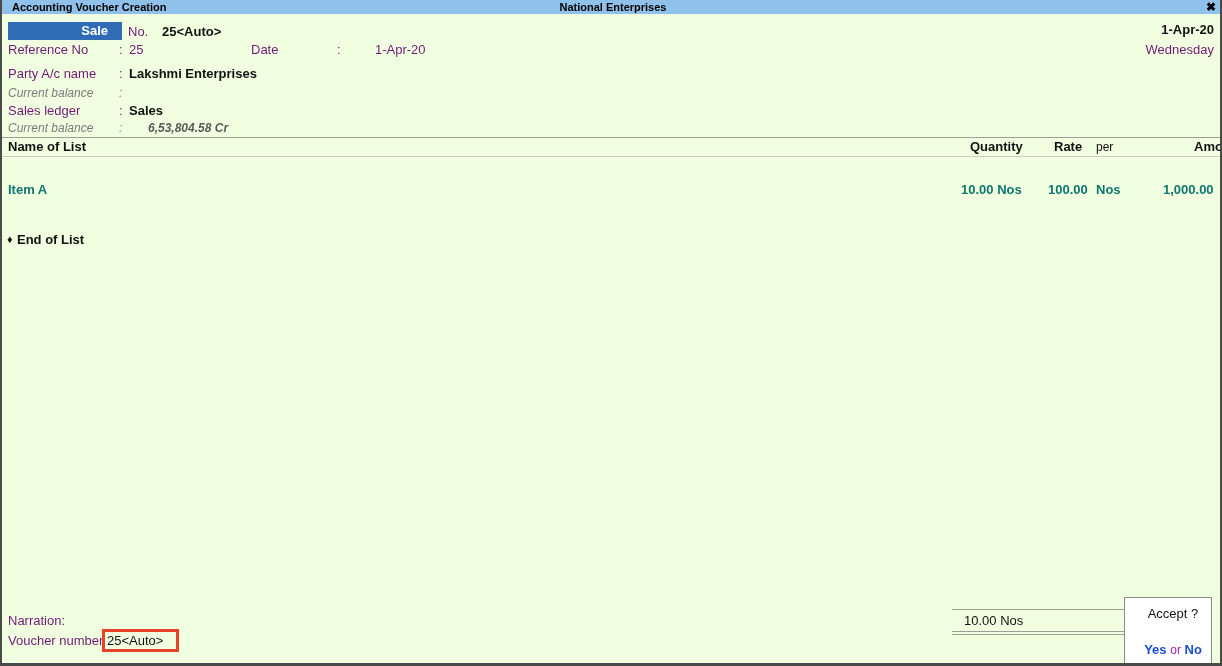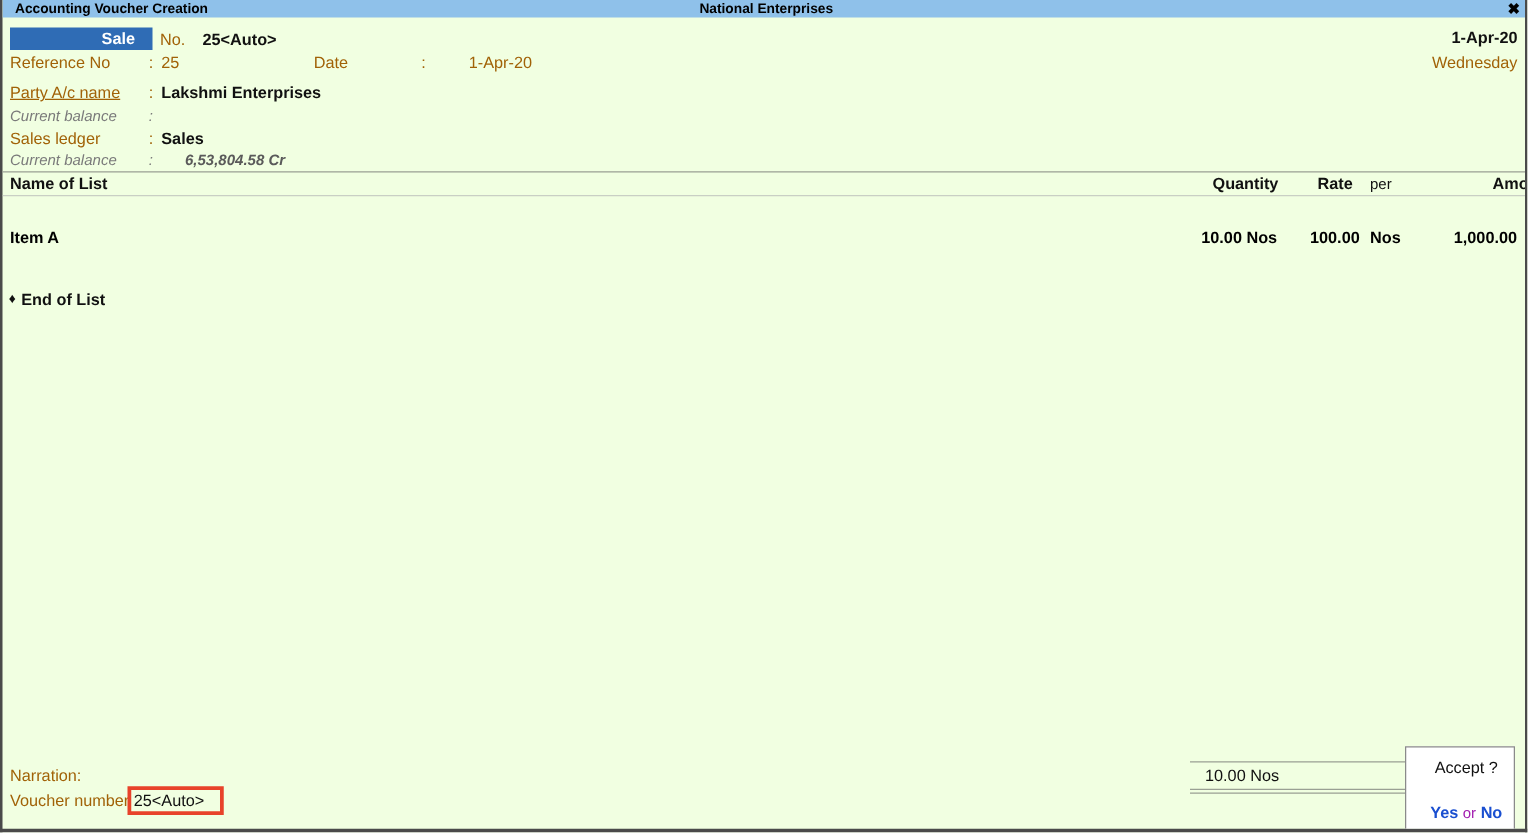--- a/index.html
+++ b/index.html
@@ -50,21 +50,21 @@
     position: absolute;
     right: 8px; top: 0;
     font-size: 12px;
     font-weight: bold;
     line-height: 14px;
     cursor: pointer;
   }
 
   
   .abs { position: absolute; white-space: nowrap; }
-  .lbl   { font-size: 13px; color: #a16207; }
+  .lbl   { font-size: 13px; color: #701a75; }
   .val   { font-size: 13px; color: #111111; font-weight: bold; }
   .muted { font-size: 12px; color: #7a7a7a; font-style: italic; }
   .mutedval { font-size: 12px; color: #5a5a5a; font-style: italic; font-weight: bold; }
 
   
   #vch-type {
     position: absolute;
     left: 6px; top: 22px;
     width: 114px;
     height: 18px;
@@ -96,21 +96,21 @@
     color: #111111;
     line-height: 16px;
   }
   #col-head .ch.small { font-weight: normal; font-size: 12px; }
 
   
   .item-cell {
     position: absolute;
     font-size: 13px;
     font-weight: bold;
-    color: #000000;
+    color: #0f766e;
   }
 
   
   #totals-rule-top { position: absolute; left: 950px; top: 609px; width: 172px; height: 1px; background: #9aa094; }
   #totals-rule-b1  { position: absolute; left: 950px; top: 631px; width: 172px; height: 1px; background: #9aa094; }
   #totals-rule-b2  { position: absolute; left: 950px; top: 634px; width: 172px; height: 1px; background: #9aa094; }
   #total-qty {
     position: absolute;
     left: 950px; top: 613px;
     width: 160px;
@@ -183,21 +183,21 @@
   <span class="abs val" style="right:6px; top:22px;">1-Apr-20</span>
   <span class="abs lbl" style="right:6px; top:42px;">Wednesday</span>
 
   <span class="abs lbl" style="left:6px; top:42px;">Reference No</span>
   <span class="abs lbl" style="left:117px; top:42px;">:</span>
   <span class="abs lbl" style="left:127px; top:42px;">25</span>
   <span class="abs lbl" style="left:249px; top:42px;">Date</span>
   <span class="abs lbl" style="left:335px; top:42px;">:</span>
   <span class="abs lbl" style="left:373px; top:42px;">1-Apr-20</span>
 
-  <span class="abs lbl" style="left:6px; top:66px;text-decoration:underline;">Party A/c name</span>
+  <span class="abs lbl" style="left:6px; top:66px;">Party A/c name</span>
   <span class="abs lbl" style="left:117px; top:66px;">:</span>
   <span class="abs val" style="left:127px; top:66px;">Lakshmi Enterprises</span>
 
   <span class="abs muted" style="left:6px; top:86px;">Current balance</span>
   <span class="abs muted" style="left:117px; top:86px;">:</span>
   <span class="abs mutedval" style="left:134px; top:86px;"></span>
 
   <span class="abs lbl" style="left:6px; top:103px;">Sales ledger</span>
   <span class="abs lbl" style="left:117px; top:103px;">:</span>
   <span class="abs val" style="left:127px; top:103px;">Sales</span>

